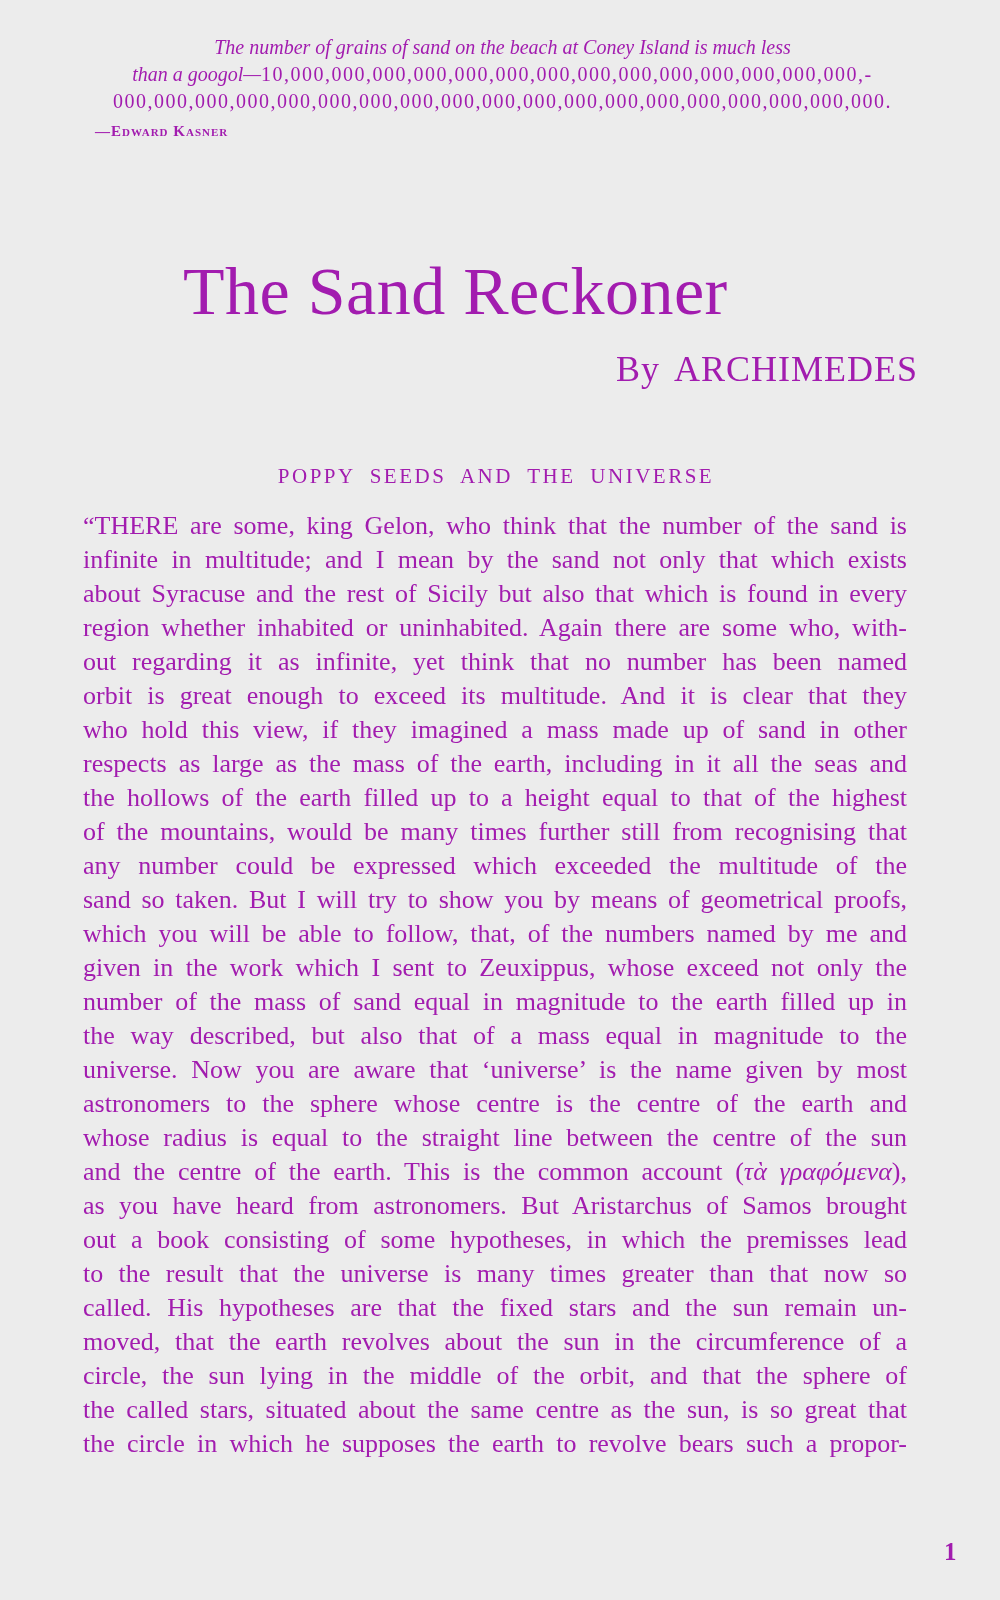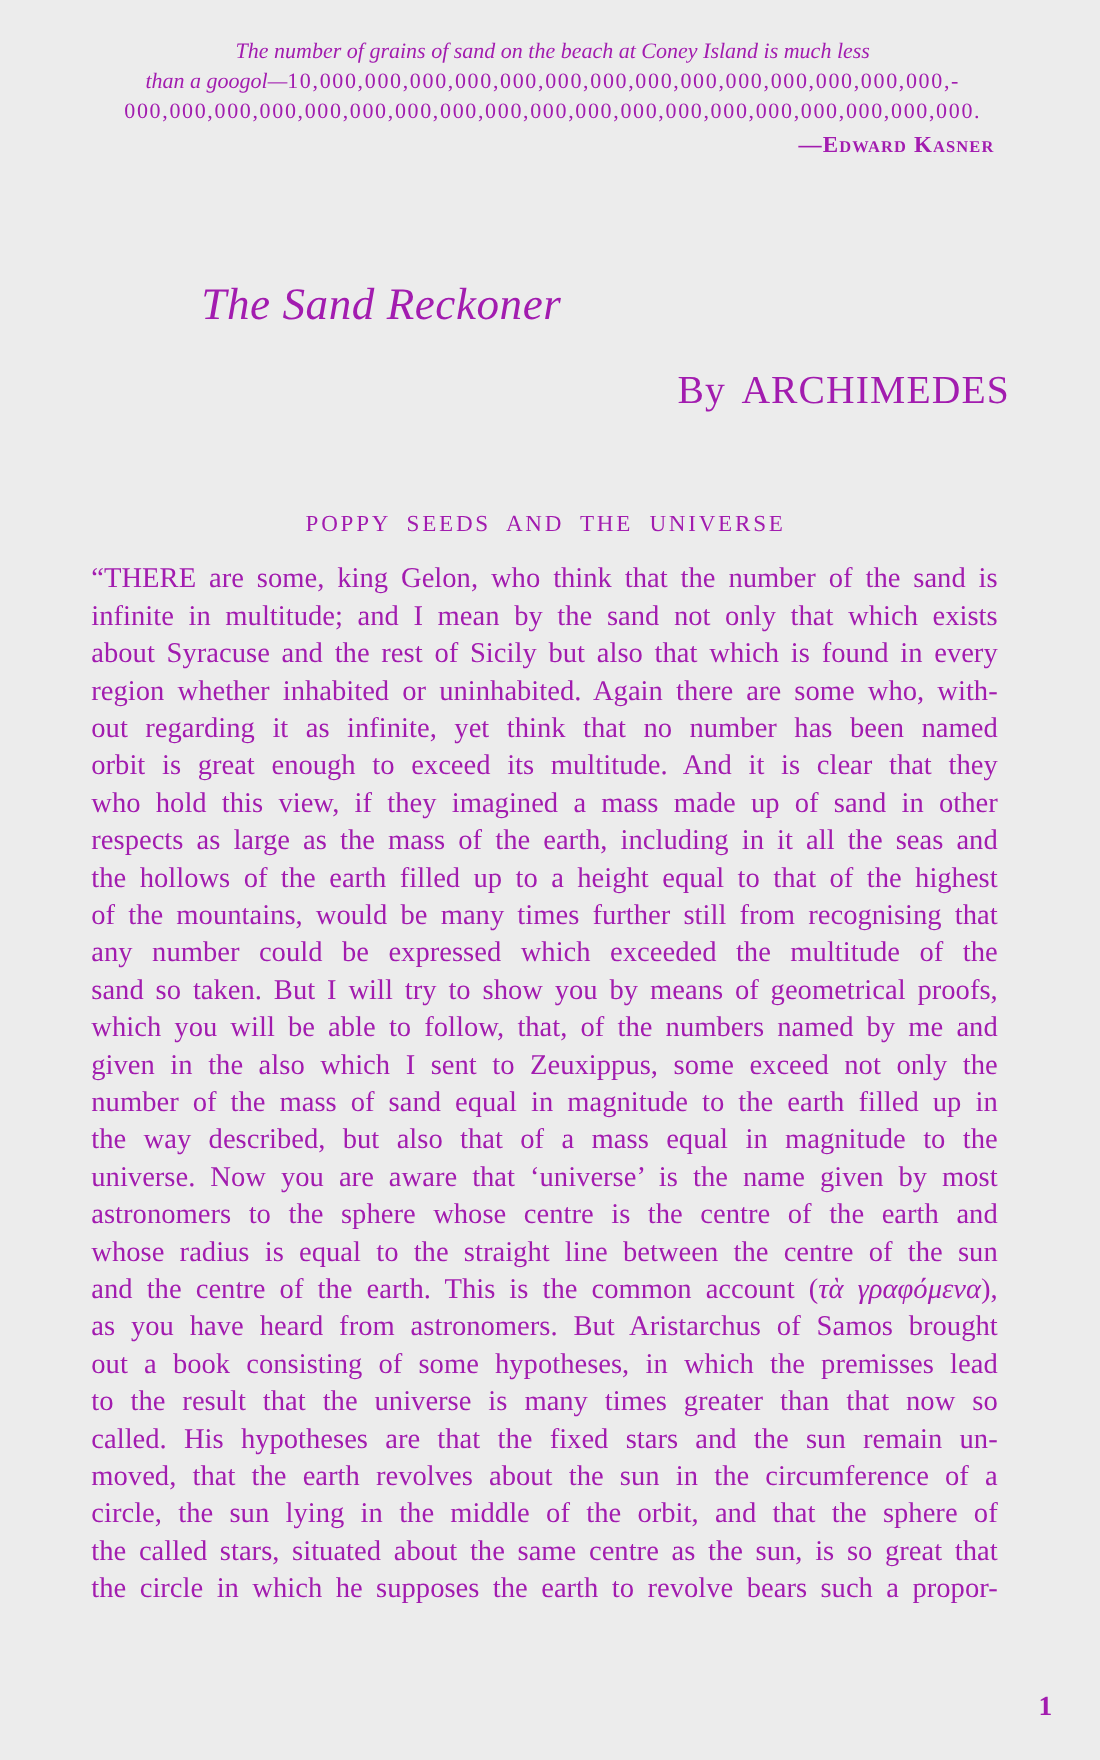--- a/index.html
+++ b/index.html
@@ -29,43 +29,42 @@
     text-align: center;
   }
   .ep-line { white-space: nowrap; }
   .ep-italic { font-style: italic; }
   .ep-number {
     font-style: normal;
     letter-spacing: 1.5px;
   }
   .ep-attribution {
     margin-top: 3px;
-    text-align: right;
+    text-align: left;
     font-style: normal;
     font-variant: small-caps;
     font-weight: 600;
-    font-size: 21px;
+    font-size: 15px;
     letter-spacing: 1px;
     padding-right: 6px;
   }
 
   
   .page-title {
     position: absolute;
     top: 252px;
     left: 183px;
-    font-size: 41px;
+    font-size: 68px;
     font-weight: 400;
     letter-spacing: 0.5px;
     white-space: nowrap;
-    font-style: italic;
   }
   .byline {
     position: absolute;
-    top: 333px;
+    top: 348px;
     right: 82px;
     font-size: 36px;
     font-weight: 400;
     letter-spacing: 1px;
     word-spacing: 6px;
     white-space: nowrap;
   }
 
   
   .section-heading {
@@ -128,21 +127,21 @@
       <div class="body-line">region whether inhabited or uninhabited. Again there are some who, with-</div>
       <div class="body-line">out regarding it as infinite, yet think that no number has been named</div>
       <div class="body-line">orbit is great enough to exceed its multitude. And it is clear that they</div>
       <div class="body-line">who hold this view, if they imagined a mass made up of sand in other</div>
       <div class="body-line">respects as large as the mass of the earth, including in it all the seas and</div>
       <div class="body-line">the hollows of the earth filled up to a height equal to that of the highest</div>
       <div class="body-line">of the mountains, would be many times further still from recognising that</div>
       <div class="body-line">any number could be expressed which exceeded the multitude of the</div>
       <div class="body-line">sand so taken. But I will try to show you by means of geometrical proofs,</div>
       <div class="body-line">which you will be able to follow, that, of the numbers named by me and</div>
-      <div class="body-line">given in the also which I sent to Zeuxippus, some exceed not only the</div>
+      <div class="body-line">given in the work which I sent to Zeuxippus, whose exceed not only the</div>
       <div class="body-line">number of the mass of sand equal in magnitude to the earth filled up in</div>
       <div class="body-line">the way described, but also that of a mass equal in magnitude to the</div>
       <div class="body-line">universe. Now you are aware that ‘universe’ is the name given by most</div>
       <div class="body-line">astronomers to the sphere whose centre is the centre of the earth and</div>
       <div class="body-line">whose radius is equal to the straight line between the centre of the sun</div>
       <div class="body-line">and the centre of the earth. This is the common account (<i>τὰ γραφόμενα</i>),</div>
       <div class="body-line">as you have heard from astronomers. But Aristarchus of Samos brought</div>
       <div class="body-line">out a book consisting of some hypotheses, in which the premisses lead</div>
       <div class="body-line">to the result that the universe is many times greater than that now so</div>
       <div class="body-line">called. His hypotheses are that the fixed stars and the sun remain un-</div>

